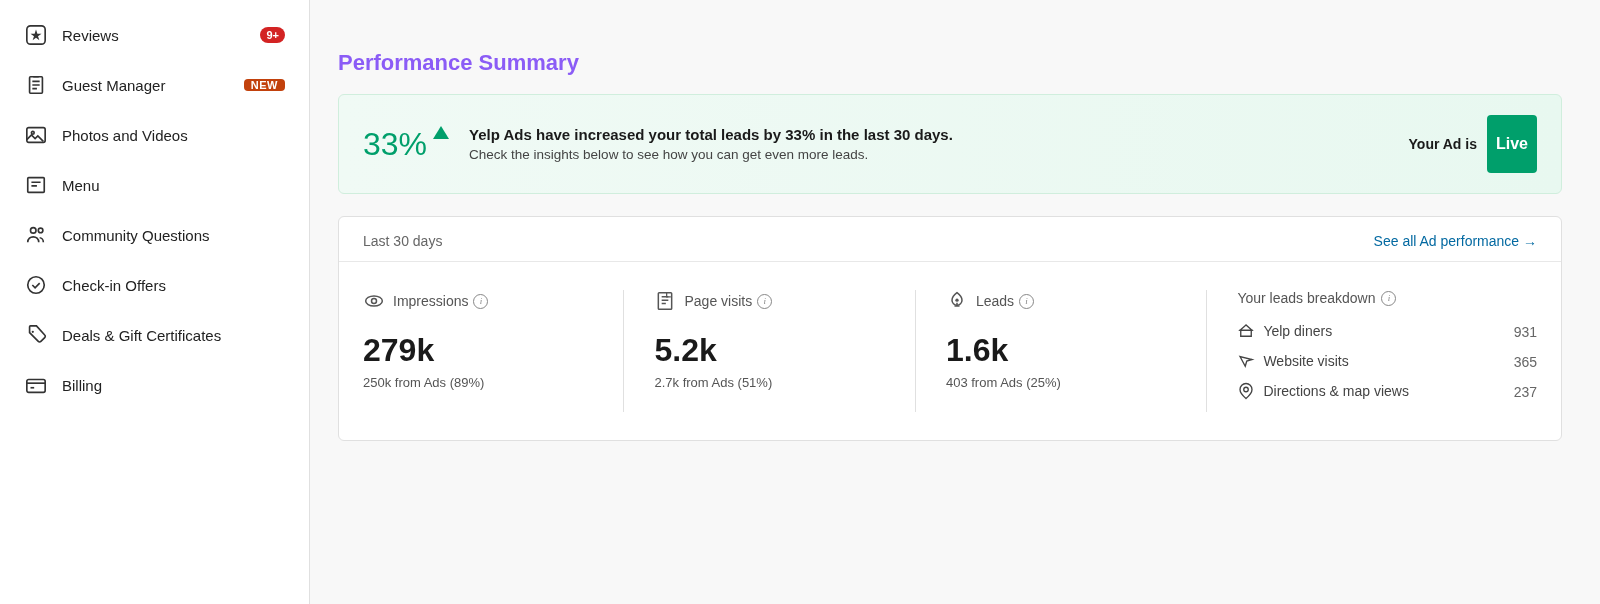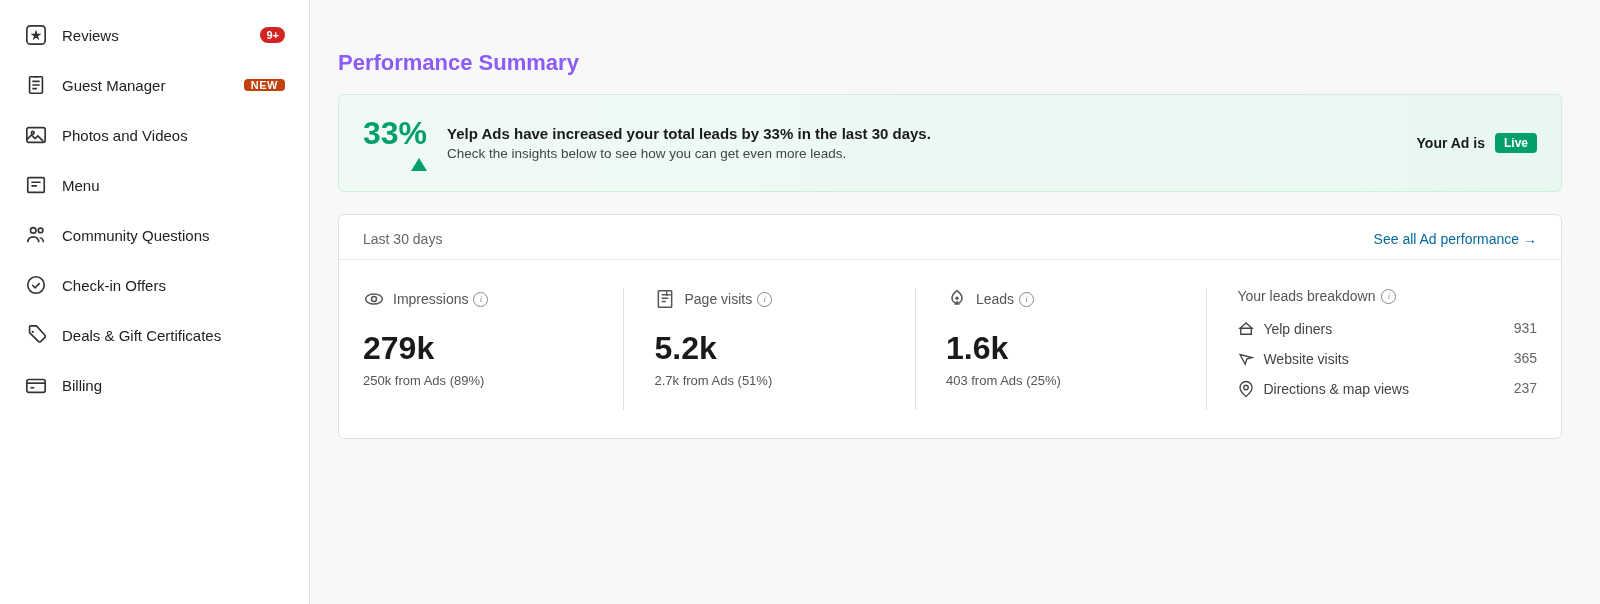--- a/index.html
+++ b/index.html
@@ -95,28 +95,27 @@
       border: 1px solid #d0eedd;
       border-radius: 6px;
       padding: 20px 24px;
       display: flex;
       align-items: center;
       margin-bottom: 22px;
       position: relative;
     }
     .ad-percent {
       font-size: 32px;
-      font-weight: 700;
+      font-weight: 400;
       color: #009f6b;
       display: flex;
-      align-items: flex-end;
+      align-items: flex-start;
       gap: 6px;
       margin-right: 20px;
       white-space: nowrap;
-      flex-direction: column;
     }
     .ad-percent .arrow-up {
       width: 0;
       height: 0;
       border-left: 8px solid transparent;
       border-right: 8px solid transparent;
       border-bottom: 13px solid #009f6b;
       display: inline-block;
     }
     .ad-text-block { flex: 1; }
@@ -138,23 +137,23 @@
       white-space: nowrap;
     }
     .ad-live-label {
       font-size: 14px;
       font-weight: 700;
       color: #1a1a1a;
     }
     .live-badge {
       background: #009f6b;
       color: #fff;
-      font-size: 12px;
+      font-size: 16px;
       font-weight: 700;
-      padding: 3px 9px;
+      padding: 20px 9px;
       border-radius: 4px;
     }
 
     
     .stats-card {
       background: #fff;
       border: 1px solid #e0e0e0;
       border-radius: 6px;
       overflow: hidden;
     }
@@ -247,21 +246,21 @@
       align-items: center;
       gap: 6px;
       margin-bottom: 16px;
     }
     .leads-breakdown-title {
       font-size: 14px;
       color: #555;
     }
     .breakdown-row {
       display: flex;
-      align-items: flex-start;
+      align-items: flex-end;
       justify-content: space-between;
       margin-bottom: 12px;
     }
     .breakdown-row-left {
       display: flex;
       align-items: center;
       gap: 8px;
     }
     .breakdown-icon {
       width: 18px;

